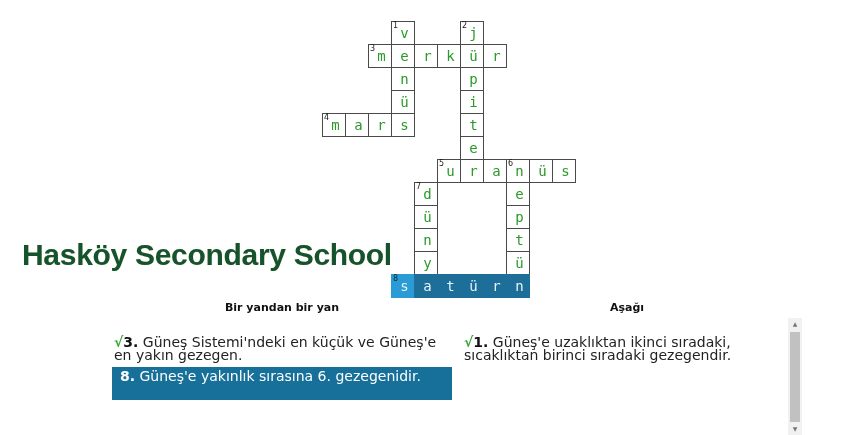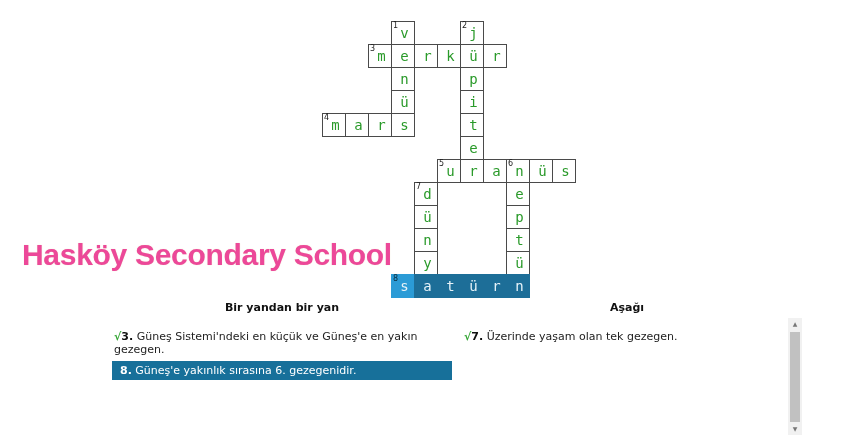--- a/index.html
+++ b/index.html
@@ -23,40 +23,40 @@
     .cell .ch { display: inline-block; padding-left: 3px; }
     .cell.active {
       background: #1d6e98; border-color: #1d6e98; color: #e6f2f8;
     }
     .cell.active.cursor { background: #2b9bd6; border-color: #2b9bd6; }
     .cell.active .num { color: #0a2a3a; }
 
     .school {
       position: absolute; left: 22px; top: 238px;
       font-family: "Liberation Sans", sans-serif; font-weight: bold;
-      font-size: 30px; color: #ec4899; letter-spacing: -0.3px;
+      font-size: 30px; color: #14532d; letter-spacing: -0.3px;
       text-shadow: 0 0 1px rgba(180,130,0,0.25);
     }
 
     .clues { position: absolute; left: 108px; top: 300px; width: 700px; height: 135px; }
     .col { position: absolute; top: 0; width: 340px; }
     .col.left { left: 4px; }
     .col.right { left: 354px; width: 330px; }
     .col h3 {
       font-size: 11px; font-weight: bold; color: #111; text-align: center;
-      height: 16px; line-height: 16px; margin-bottom: 12px;
+      height: 16px; line-height: 16px; margin-bottom: 18px;
     }
     .clue {
-      font-size: 11px; color: #222; line-height: 13px; padding: 2px 4px 3px 2px;
+      font-size: 14px; color: #222; line-height: 13px; padding: 2px 4px 3px 2px;
       margin-bottom: 2px;
     }
     .clue .check { color: #38a838; font-weight: bold; }
     .clue .n { font-weight: bold; color: #111; }
     .clue.selected {
-      background: #17709a; color: #ffffff; padding: 3px 6px 3px 8px; margin-top: 1px;
+      background: #17709a; color: #ffffff; padding: 3px 6px 17px 8px; margin-top: 1px;
     }
     .clue.selected .n { color: #ffffff; }
 
     .scrollbar {
       position: absolute; left: 788px; top: 318px; width: 14px; height: 117px;
       background: #f1f1f1;
     }
     .scrollbar .arrow {
       position: absolute; left: 0; width: 14px; height: 12px; font-size: 6px;
       color: #777; text-align: center; line-height: 12px;
@@ -119,21 +119,21 @@
     <div class="col left">
       <h3>Bir yandan bir yan</h3>
       <div id="across-list">
           <div class="clue"><span class="check">√</span><span class="n">3.</span> <span>Güneş Sistemi'ndeki en küçük ve Güneş'e en yakın gezegen.</span></div>
           <div class="clue selected"><span class="check"></span><span class="n">8.</span> <span>Güneş'e yakınlık sırasına 6. gezegenidir.</span></div>
         </div>
     </div>
     <div class="col right">
       <h3>Aşağı</h3>
       <div id="down-list">
-          <div class="clue"><span class="check">√</span><span class="n">7.</span> <span>Üzerinde yaşam olan tek gezegen.</span></div>
+          <div class="clue"><span class="check">√</span><span class="n">1.</span> <span>Güneş'e uzaklıktan ikinci sıradaki, sıcaklıktan birinci sıradaki gezegendir.</span></div>
         </div>
     </div>
   </div>
 
   <div class="scrollbar">
     <div class="arrow up">▲</div>
     <div class="thumb"></div>
     <div class="arrow down">▼</div>
   </div>
 </div>

